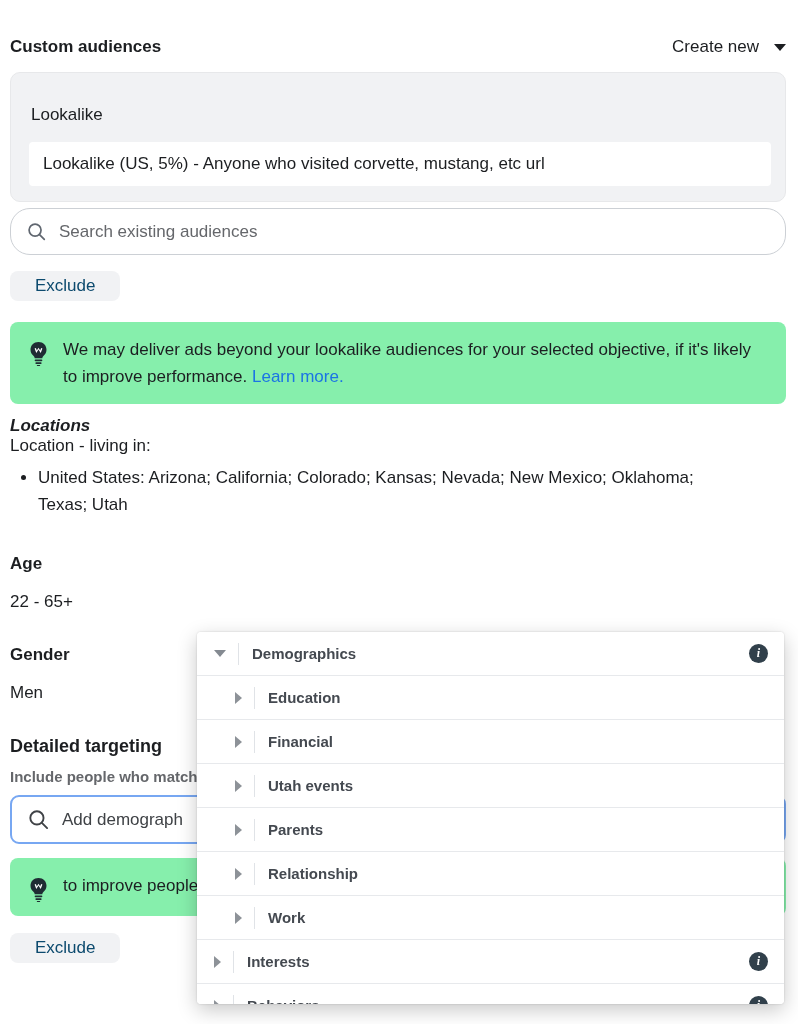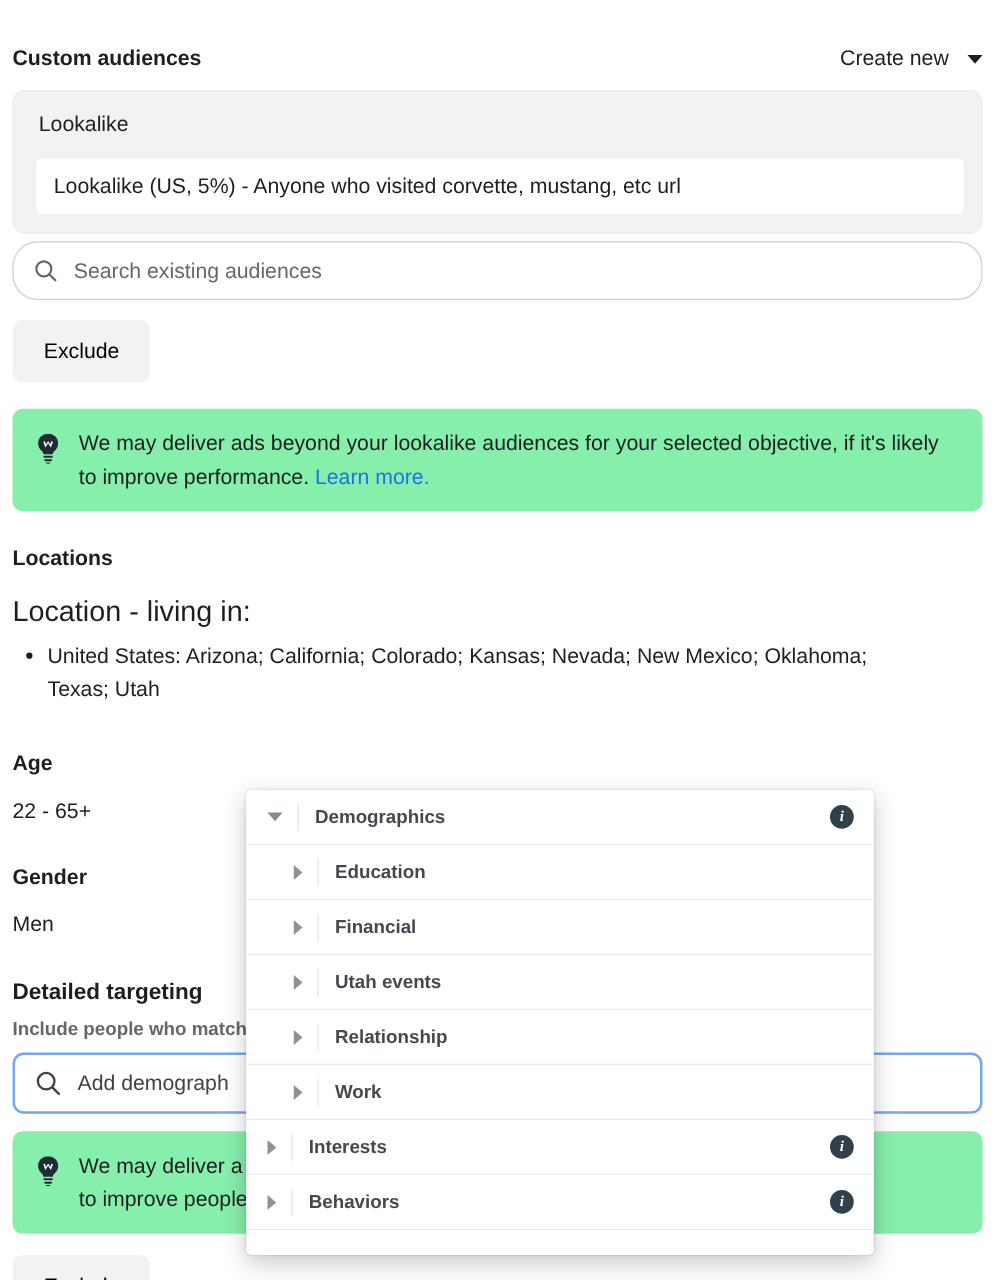--- a/index.html
+++ b/index.html
@@ -11,55 +11,55 @@
   .page { padding:16px 12px 0 10px; position:relative; }
 
   
   .hdr { padding-top:21px; display:flex; align-items:center; justify-content:space-between; }
   .hdr-title { font-weight:700; font-size:17px; }
   .create-new { display:flex; align-items:center; gap:15px; cursor:pointer; font-size:17px; }
   .caret-dn-sm { width:0; height:0; border-left:6px solid transparent; border-right:6px solid transparent; border-top:7px solid #1c1e21; }
 
   
   .graybox { margin-top:15px; background:#f1f2f4; border:1px solid #e7e8ea; border-radius:10px; padding:17px 14px 15px 18px; }
-  .graybox-label { font-size:17px; margin-left:2px; }
+  .graybox-label { font-size:17px; margin-left:2px;margin-top:15px; }
   .chip { margin-top:17px; background:#fff; border-radius:4px; padding:12px 14px; font-size:17px; }
 
   
   .search-row { margin-top:6px; height:47px; background:#fff; border:1px solid #ccd0d5; border-radius:20px; display:flex; align-items:center; padding-left:16px; }
   .search-row input { border:0; outline:0; flex:1; font:17px "Liberation Sans",sans-serif; color:#1c1e21; margin-left:13px; background:transparent; }
   .search-row input::placeholder { color:#65676b; opacity:1; }
   .mag { flex:0 0 auto; }
 
-  .btn { display:inline-block; margin-top:16px; background:#f1f2f4; border:none; border-radius:8px; height:50px; padding:0 25px; font:17px "Liberation Sans",sans-serif; color:#000000; cursor:pointer; }
+  .btn { display:inline-block; margin-top:16px; background:#f1f2f4; border:none; border-radius:8px; height:30px; padding:0 25px; font:17px "Liberation Sans",sans-serif; color:#0c4a6e; cursor:pointer; }
 
   
   .callout { margin-top:21px; background:#86efac; border-radius:8px; padding:14px 20px 14px 20px; display:flex; gap:16px; }
   .callout .bulb { flex:0 0 auto; margin-top:6px; }
   .callout-text { line-height:27px; font-size:17px; }
   .callout-text a { color:#1b74e4; text-decoration:none; cursor:pointer; }
   .nowrap-line { display:block; white-space:nowrap; }
 
   
   .sec-h { font-weight:700; font-size:17px; }
-  .mt28 { margin-top:28px; } .mt33 { margin-top:33px; } .mt36 { margin-top:36px; }
-  .plain { margin-top:19px; font-size:23px; }
+  .mt28 { margin-top:12px;font-style:italic; } .mt33 { margin-top:33px; } .mt36 { margin-top:36px; }
+  .plain { font-size:17px; }
   .val { margin-top:18px; font-size:17px; }
   ul.loclist { margin-top:8px; padding-left:28px; max-width:712px; }
   ul.loclist li { line-height:27px; }
 
   .dt-head { font-weight:700; font-size:18px; }
   .dt-sub { margin-top:11px; font-weight:700; font-size:15px; color:#65676b; }
   .focus-input { margin-top:10px; height:49px; border:2px solid #77a7f2; border-radius:9px; background:#fff; display:flex; align-items:center; padding-left:16px; width:776px; }
   .focus-input input { border:0; outline:0; flex:1; font:17px "Liberation Sans",sans-serif; margin-left:13px; background:transparent; }
   .focus-input input::placeholder { color:#3f4246; opacity:1; }
 
   
   .panel {
-    position:absolute; left:197px; top:632px; width:502px; height:372px;
+    position:absolute; left:197px; top:632px; width:587px; height:372px;
     background:#fff; border-radius:4px; overflow:hidden; z-index:10;
     box-shadow:0 0 2px rgba(0,0,0,.18), 0 6px 20px rgba(0,0,0,.22);
   }
   .prow { height:44px; display:flex; align-items:center; border-bottom:1px solid #e7e9ec; padding-right:16px; cursor:pointer; background:#fff; }
   .prow.lvl0 { padding-left:17px; }
   .prow.lvl1 { padding-left:38px; }
   .caret-down { width:0; height:0; border-left:6px solid transparent; border-right:6px solid transparent; border-top:7px solid #848a91; }
   .caret-right { width:0; height:0; border-top:6px solid transparent; border-bottom:6px solid transparent; border-left:7px solid #8d9298; }
   .vdiv { width:1px; height:22px; background:#e0e3e7; margin:0 13px 0 12px; }
   .plabel { font-weight:700; font-size:15px; color:#444950; }
@@ -139,21 +139,20 @@
   
   <div class="callout" style="margin-top:14px;">
     <svg class="bulb" width="17" height="24" viewBox="0 0 17 24">
       <path fill="#1f2c33" d="M8.5 0C3.8 0 .5 3.4.5 7.7c0 2.6 1.2 4.6 2.9 6 .9.8 1.3 1.7 1.3 2.6h7.6c0-.9.4-1.8 1.3-2.6 1.7-1.4 2.9-3.4 2.9-6C16.5 3.4 13.2 0 8.5 0z"></path>
       <path fill="#fff" d="M4.6 6.4l1.7 4.6 2.2-3.4 2.2 3.4 1.7-4.6-1.3-.5-.9 2.6-1.7-2.7-1.7 2.7-.9-2.6z"></path>
       <rect x="4.7" y="17.5" width="7.6" height="1.7" rx=".8" fill="#1f2c33"></rect>
       <rect x="5.4" y="20.3" width="6.2" height="1.7" rx=".8" fill="#1f2c33"></rect>
       <rect x="6.8" y="23" width="3.4" height="1" rx=".5" fill="#1f2c33"></rect>
     </svg>
     <div class="callout-text">
-      <span class="nowrap-line">We may deliver a</span>
       <span class="nowrap-line">to improve people</span>
     </div>
   </div>
 
   <button class="btn" style="margin-top:17px;">Exclude</button>
 </div>
 
 <div class="panel">
 
   <div class="prow lvl0">
@@ -175,20 +174,25 @@
     <span class="vdiv"></span>
     <span class="plabel">Financial</span>
   </div>
 
   <div class="prow lvl1">
     <span class="caret-right"></span>
     <span class="vdiv"></span>
     <span class="plabel">Utah events</span>
   </div>
 
+  <div class="prow lvl1">
+    <span class="caret-right"></span>
+    <span class="vdiv"></span>
+    <span class="plabel">Parents</span>
+  </div>
 
   <div class="prow lvl1">
     <span class="caret-right"></span>
     <span class="vdiv"></span>
     <span class="plabel">Relationship</span>
   </div>
 
   <div class="prow lvl1">
     <span class="caret-right"></span>
     <span class="vdiv"></span>

